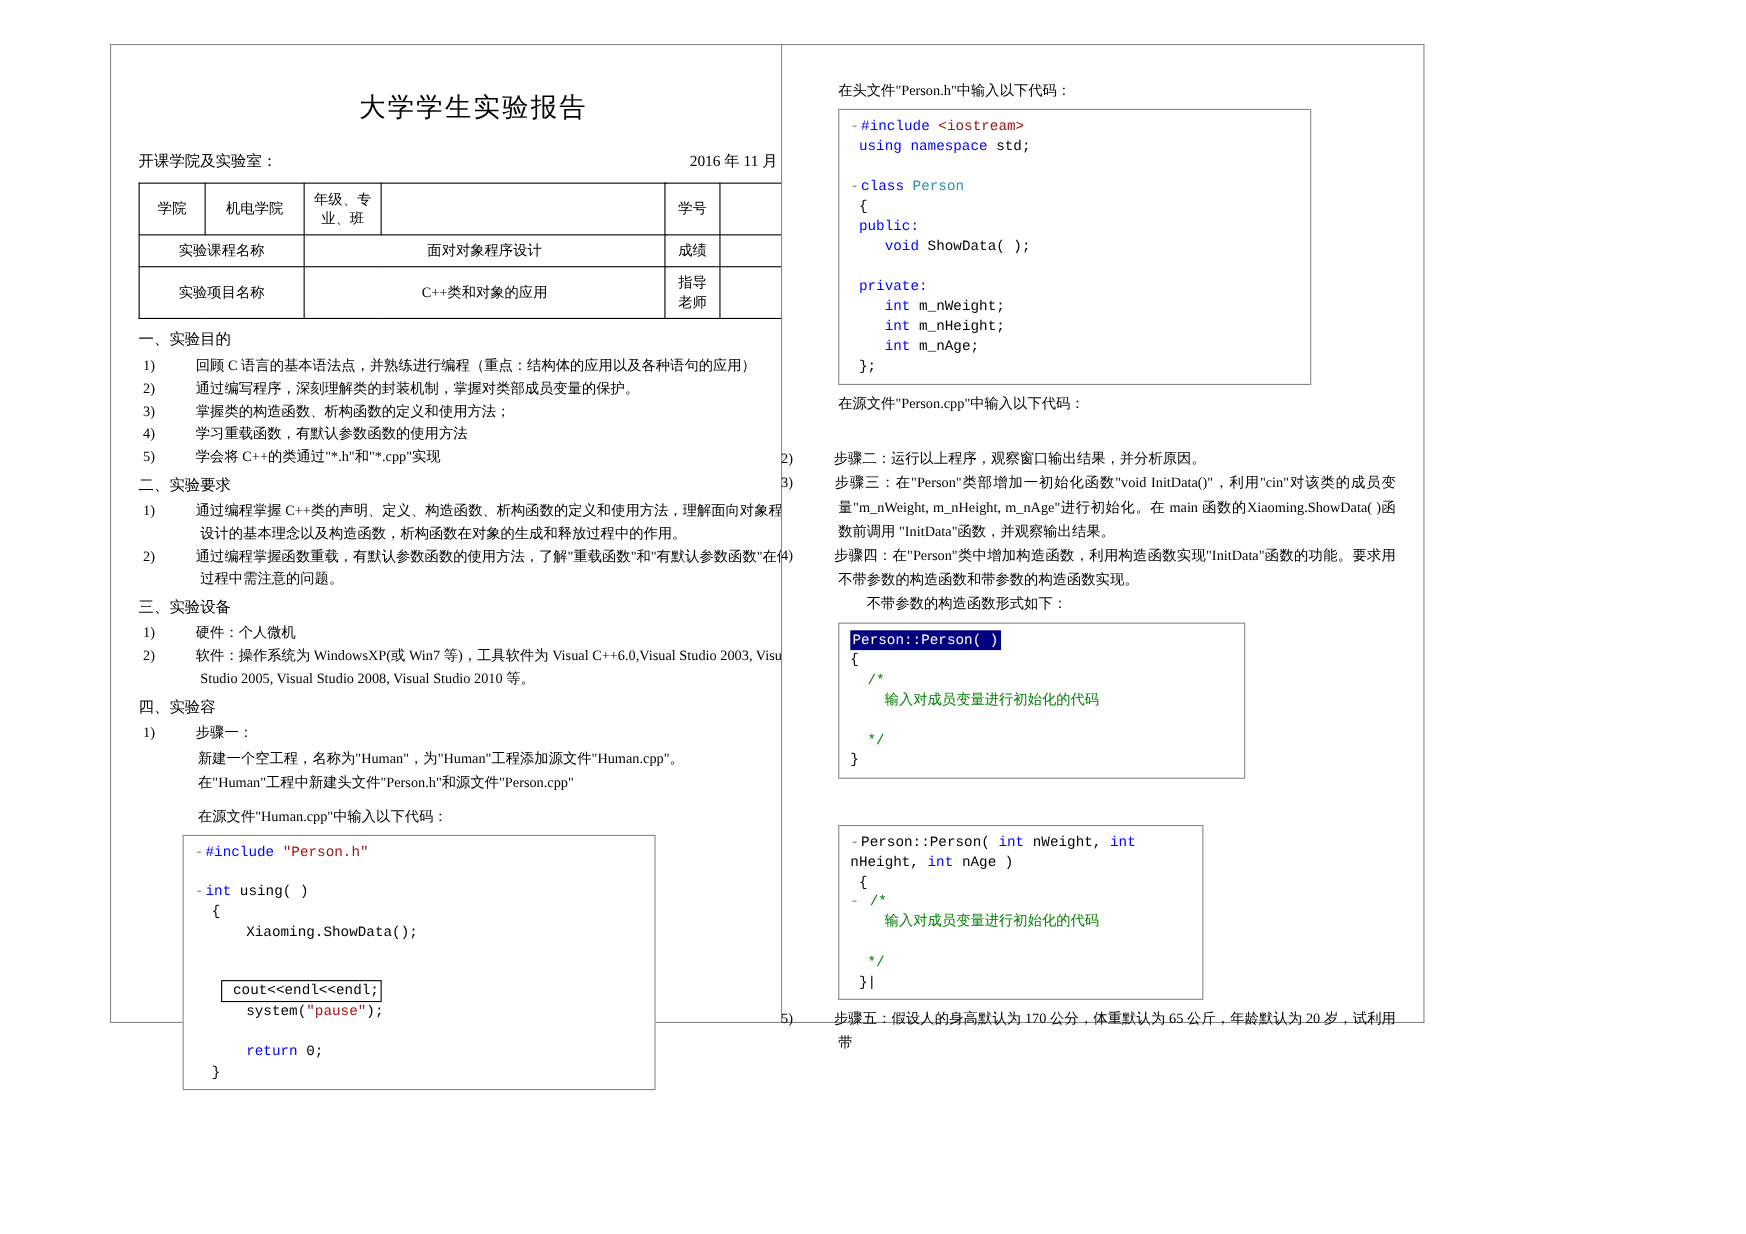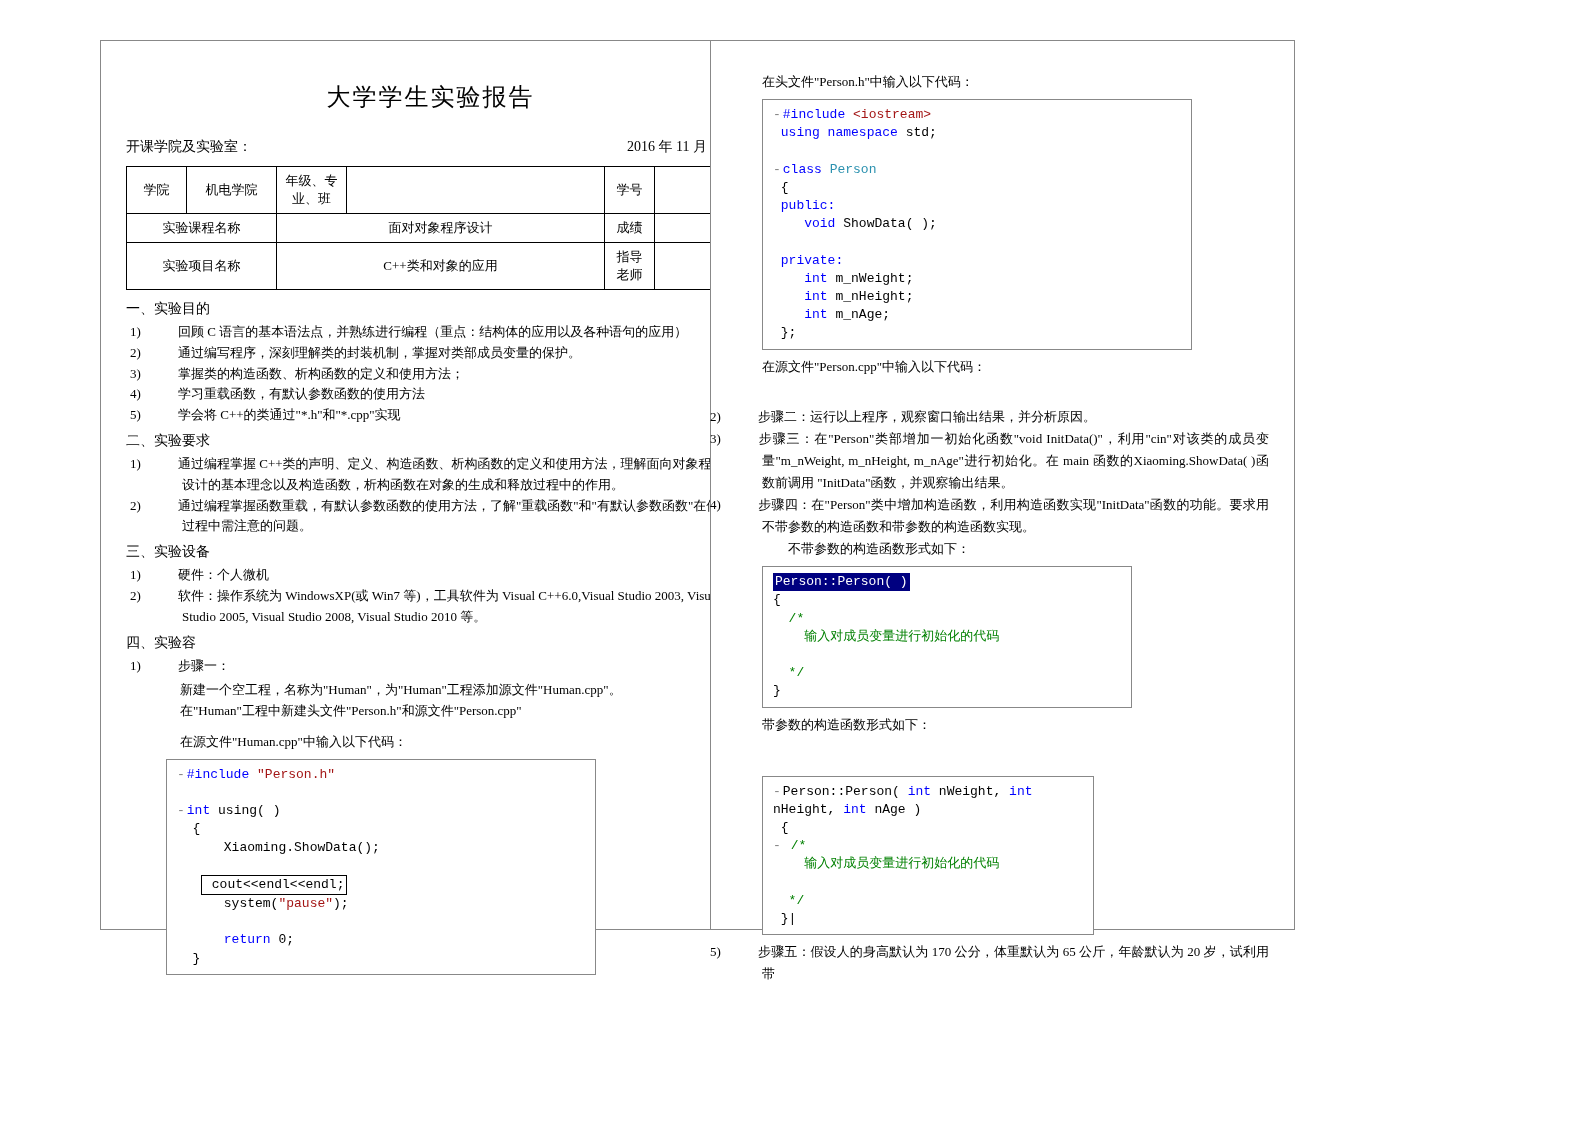--- a/index.html
+++ b/index.html
@@ -114,21 +114,21 @@
   <div class="indent-text">在"Human"工程中新建头文件"Person.h"和源文件"Person.cpp"</div>
   <div class="indent-text" style="margin-top:10px">在源文件"Human.cpp"中输入以下代码：</div>
 
   <div class="codebox">
     <div><span class="minus">-</span><span class="kw-blue">#include </span><span class="kw-red">"Person.h"</span></div>
     <div>&nbsp;</div>
     <div><span class="minus">-</span><span class="kw-blue">int </span><span>using( )</span></div>
     <div>&nbsp;&nbsp;<span>{</span></div>
     <div>&nbsp;&nbsp;&nbsp;&nbsp;&nbsp;&nbsp;<span>Xiaoming.ShowData();</span></div>
     <div>&nbsp;</div>
-    <div style="border:1px solid #000; display:inline-block; padding:0 2px; margin-left:24px;">&nbsp;<span>cout&lt;&lt;endl&lt;&lt;endl;</span></div>
+    <div style="border:1px solid #000; display:inline-block; padding:0 2px; margin-left:24px;margin-top:16px;">&nbsp;<span>cout&lt;&lt;endl&lt;&lt;endl;</span></div>
     <div>&nbsp;&nbsp;&nbsp;&nbsp;&nbsp;&nbsp;<span>system(</span><span class="kw-red">"pause"</span><span>);</span></div>
     <div>&nbsp;</div>
     <div>&nbsp;&nbsp;&nbsp;&nbsp;&nbsp;&nbsp;<span class="kw-blue">return </span><span>0;</span></div>
     <div>&nbsp;&nbsp;<span>}</span></div>
   </div>
 </div>
 
 <div class="page page-right">
   <div class="para para-indent" style="margin-top:10px">在头文件"Person.h"中输入以下代码：</div>
 
@@ -162,21 +162,20 @@
   <div class="codebox codebox-right" style="margin-left:26px; width:370px; background:#fff">
     <div style="background:#000080;color:#fff; padding:0 2px; display:inline-block"><span>Person::Person( )</span></div>
     <div><span>{</span></div>
     <div>&nbsp;&nbsp;<span class="comment-green">/*</span></div>
     <div>&nbsp;&nbsp;&nbsp;&nbsp;<span class="comment-green">输入对成员变量进行初始化的代码</span></div>
     <div>&nbsp;</div>
     <div>&nbsp;&nbsp;<span class="comment-green">*/</span></div>
     <div><span>}</span></div>
   </div>
 
-  <div class="para para-indent">带参数的构造函数形式如下：</div>
   <div style="height:30px"></div>
 
   <div class="codebox codebox-right" style="margin-left:26px; width:332px">
     <div><span class="minus">-</span><span>Person::Person( </span><span class="kw-blue">int </span><span>nWeight, </span><span class="kw-blue">int </span><span>nHeight, </span><span class="kw-blue">int </span><span>nAge )</span></div>
     <div>&nbsp;<span>{</span></div>
     <div><span class="minus">-</span>&nbsp;<span class="comment-green">/*</span></div>
     <div>&nbsp;&nbsp;&nbsp;&nbsp;<span class="comment-green">输入对成员变量进行初始化的代码</span></div>
     <div>&nbsp;</div>
     <div>&nbsp;&nbsp;<span class="comment-green">*/</span></div>
     <div>&nbsp;<span>}|</span></div>

